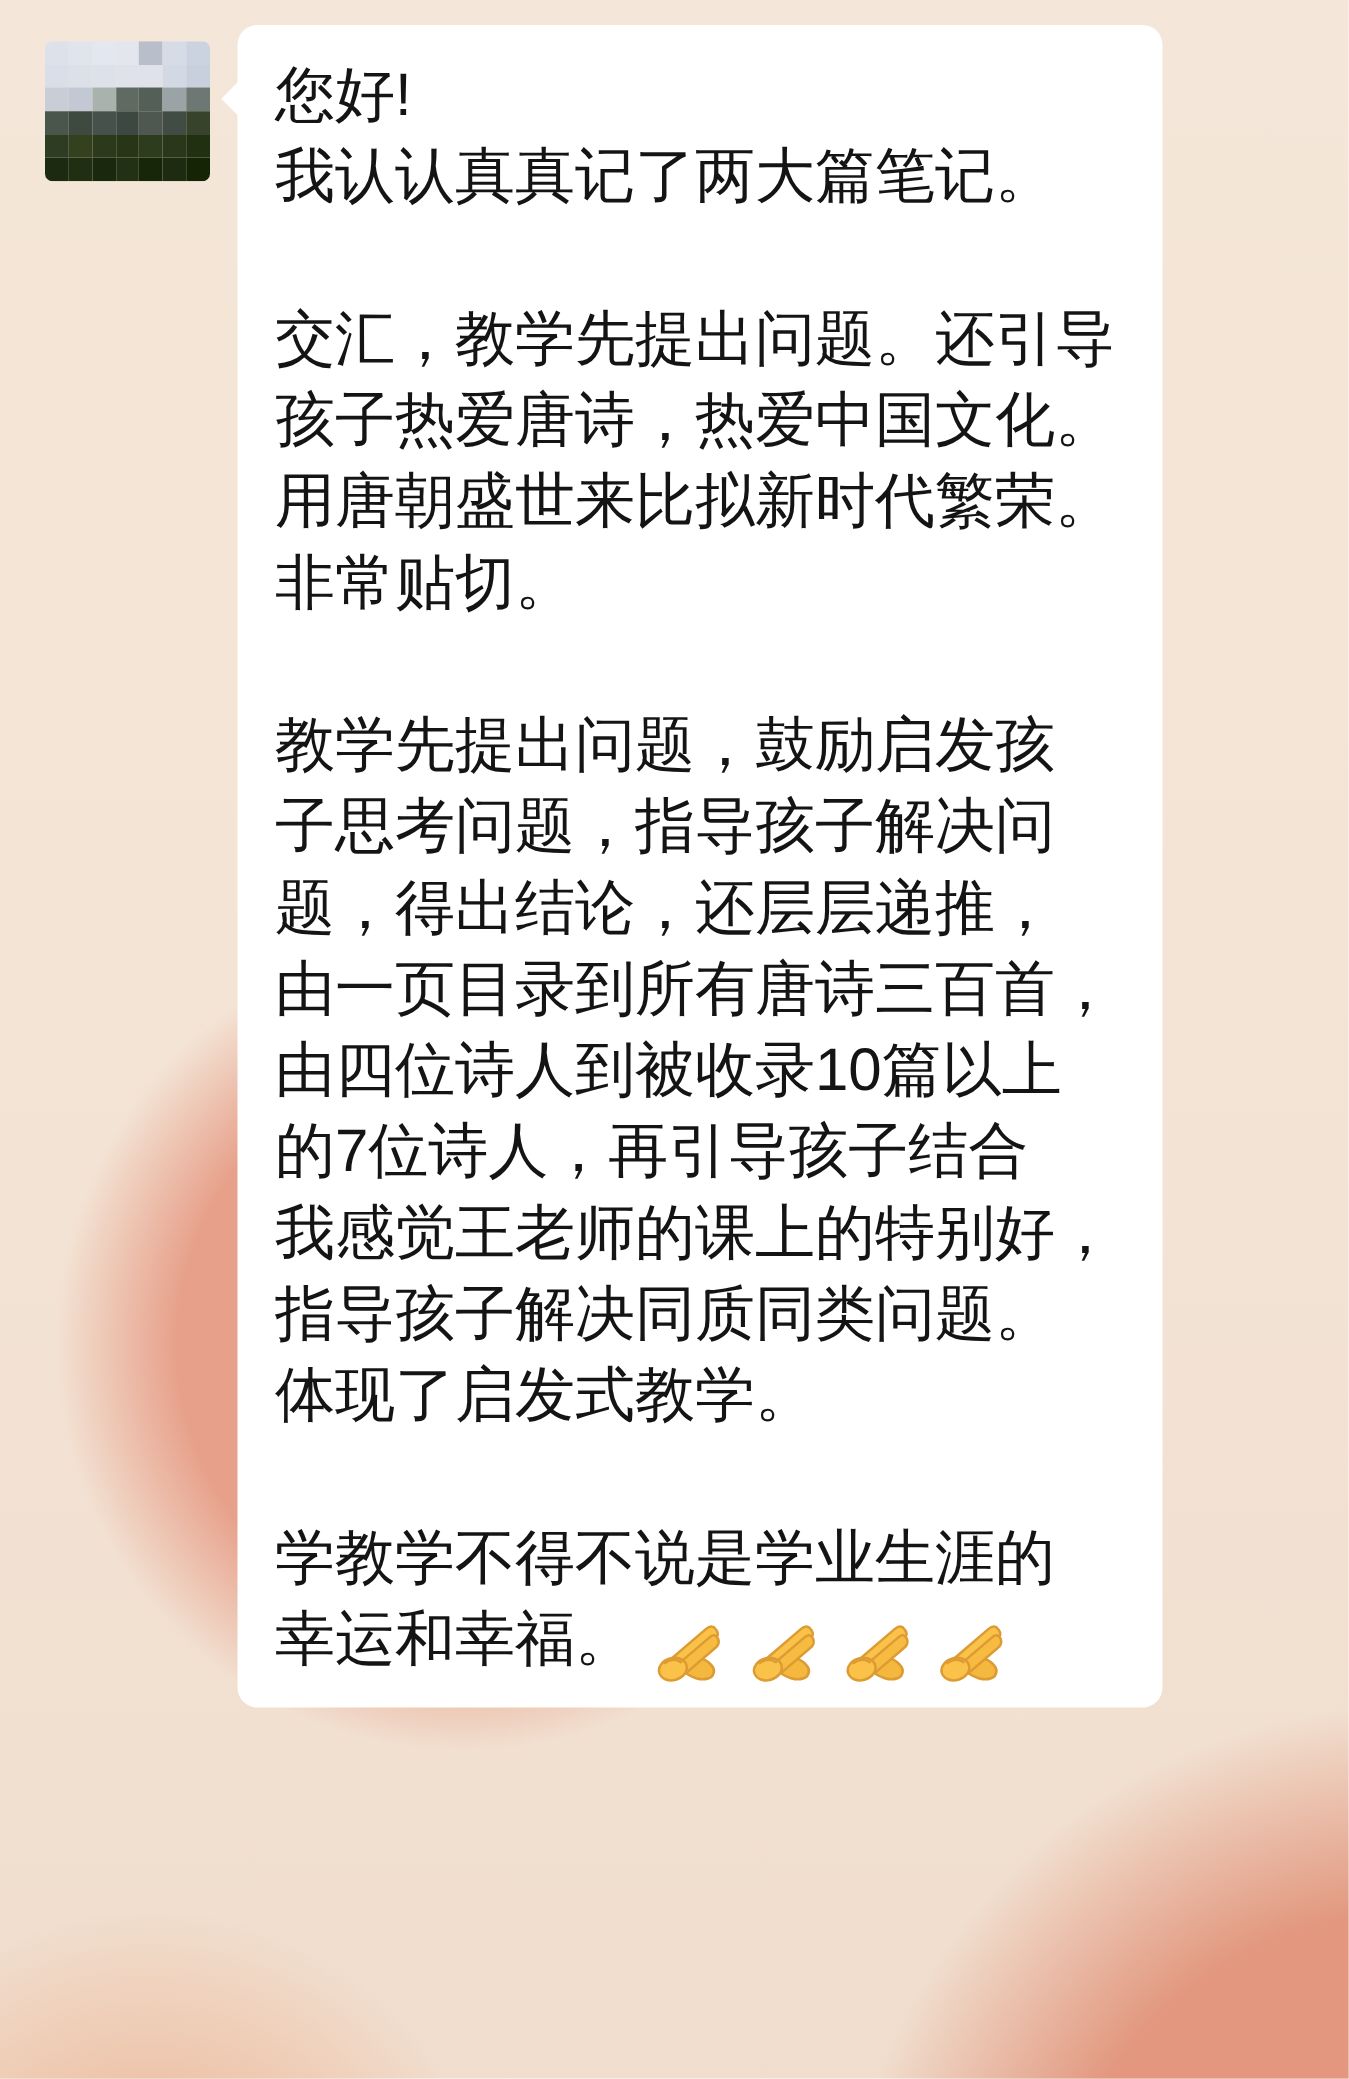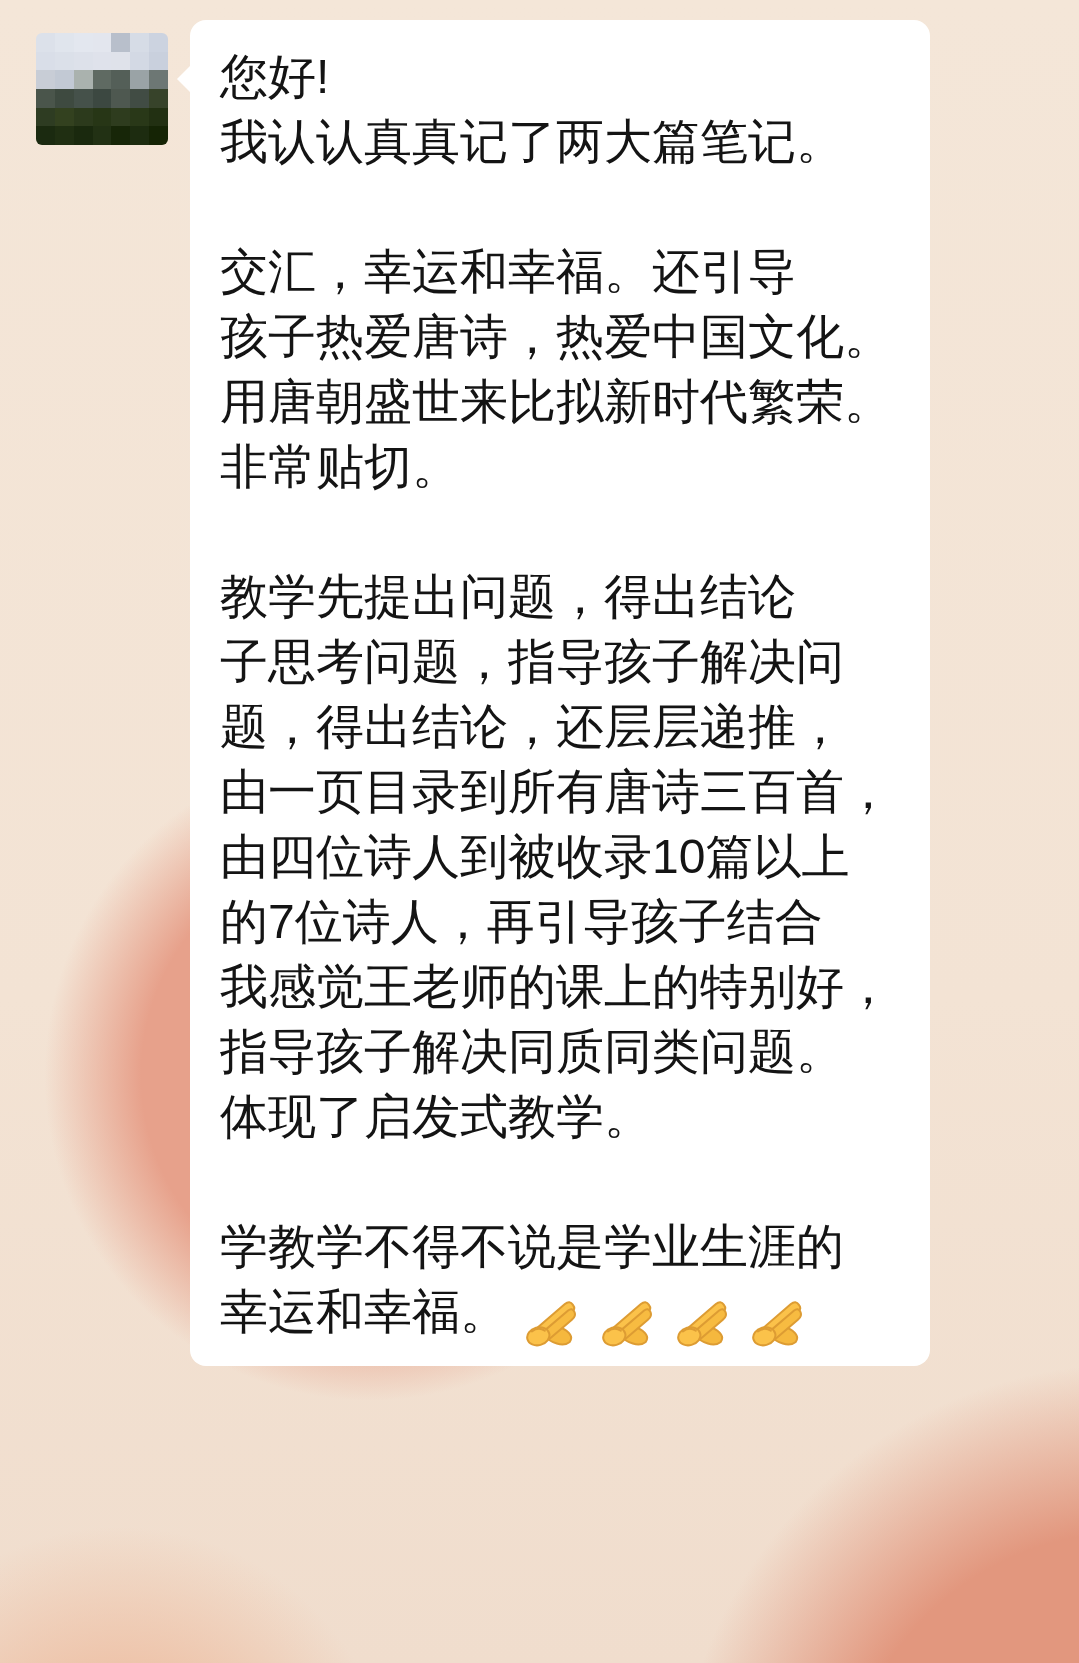--- a/index.html
+++ b/index.html
@@ -91,26 +91,26 @@
       <span style="background: rgb(23, 38, 8);"></span>
       <span style="background: rgb(29, 44, 16);"></span>
       <span style="background: rgb(21, 36, 5);"></span>
     </div>
   <div class="bubble">
     <div class="tail"></div>
     <div class="msg">
         <div class="line"><span>您好!</span></div>
         <div class="line"><span>我认认真真记了两大篇笔记。</span></div>
         <div class="line"><span></span></div>
-        <div class="line"><span>交汇，幸运和幸福。还引导</span></div>
+        <div class="line"><span>交汇，教学先提出问题。还引导</span></div>
         <div class="line"><span>孩子热爱唐诗，热爱中国文化。</span></div>
         <div class="line"><span>用唐朝盛世来比拟新时代繁荣。</span></div>
         <div class="line"><span>非常贴切。</span></div>
         <div class="line"><span></span></div>
-        <div class="line"><span>教学先提出问题，得出结论</span></div>
+        <div class="line"><span>教学先提出问题，鼓励启发孩</span></div>
         <div class="line"><span>子思考问题，指导孩子解决问</span></div>
         <div class="line"><span>题，得出结论，还层层递推，</span></div>
         <div class="line"><span>由一页目录到所有唐诗三百首，</span></div>
         <div class="line"><span>由四位诗人到被收录10篇以上</span></div>
         <div class="line"><span>的7位诗人，再引导孩子结合</span></div>
         <div class="line"><span>我感觉王老师的课上的特别好，</span></div>
         <div class="line"><span>指导孩子解决同质同类问题。</span></div>
         <div class="line"><span>体现了启发式教学。</span></div>
         <div class="line"><span></span></div>
         <div class="line"><span>学教学不得不说是学业生涯的</span></div>

